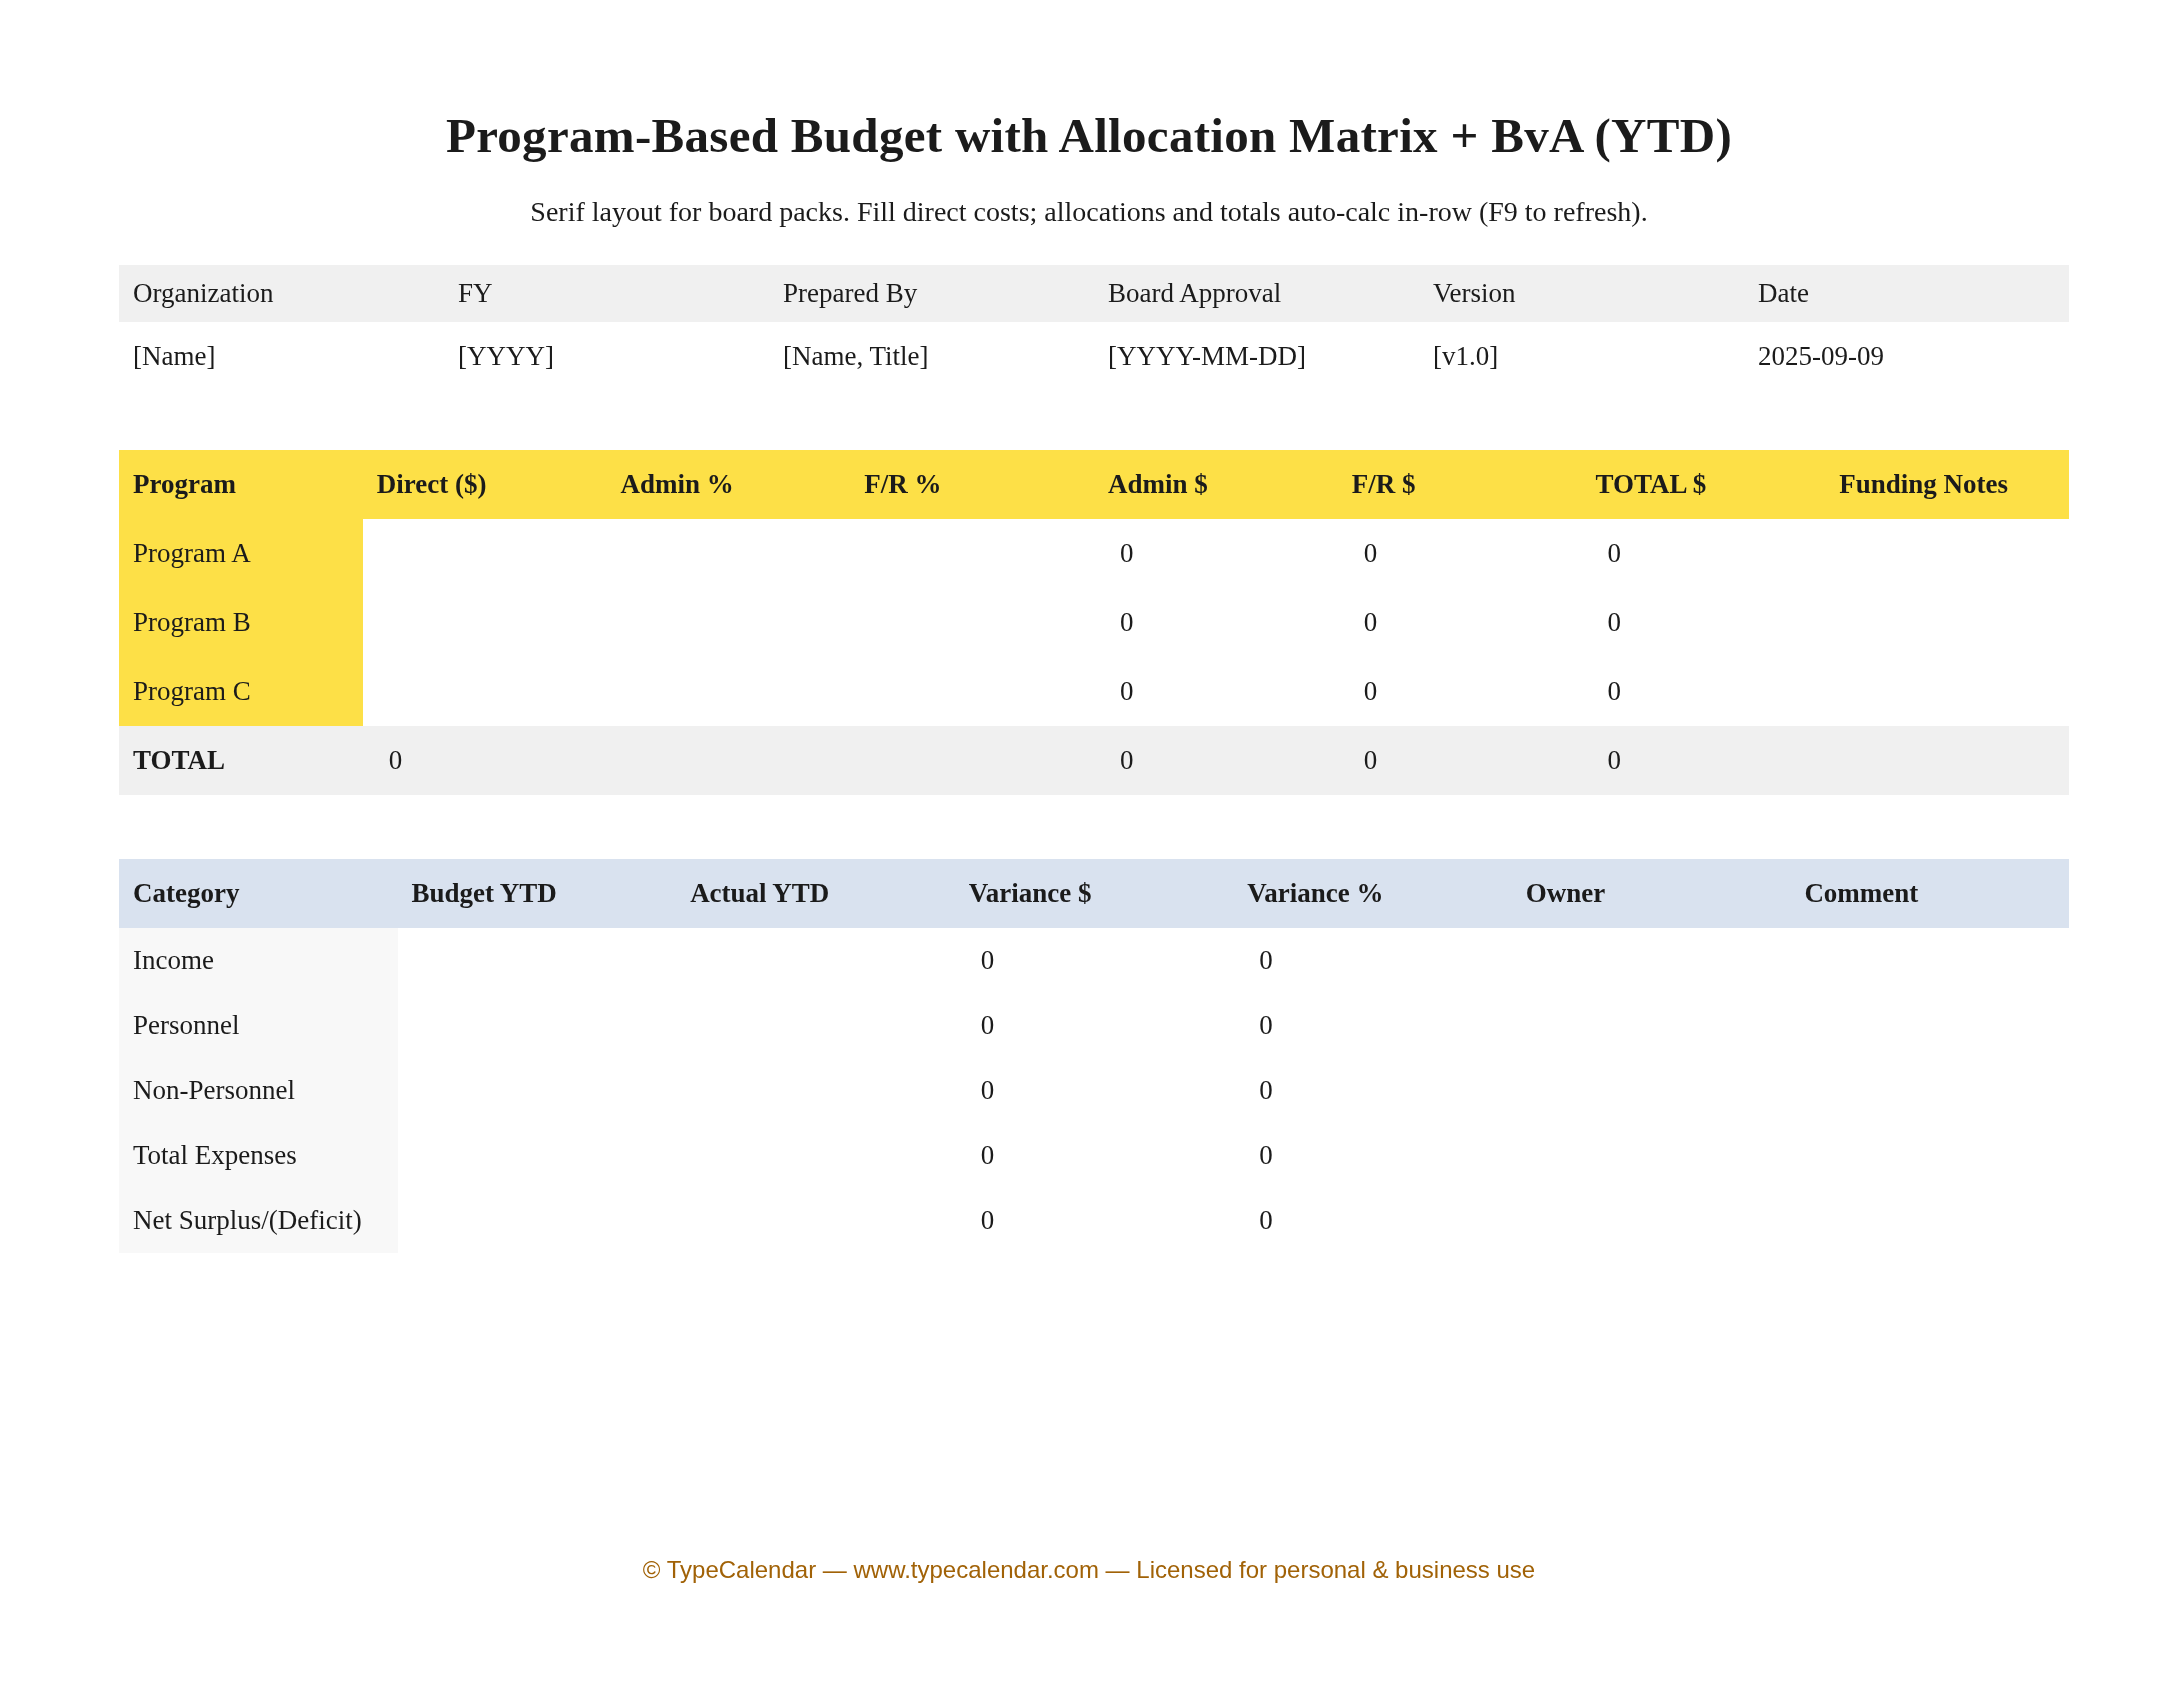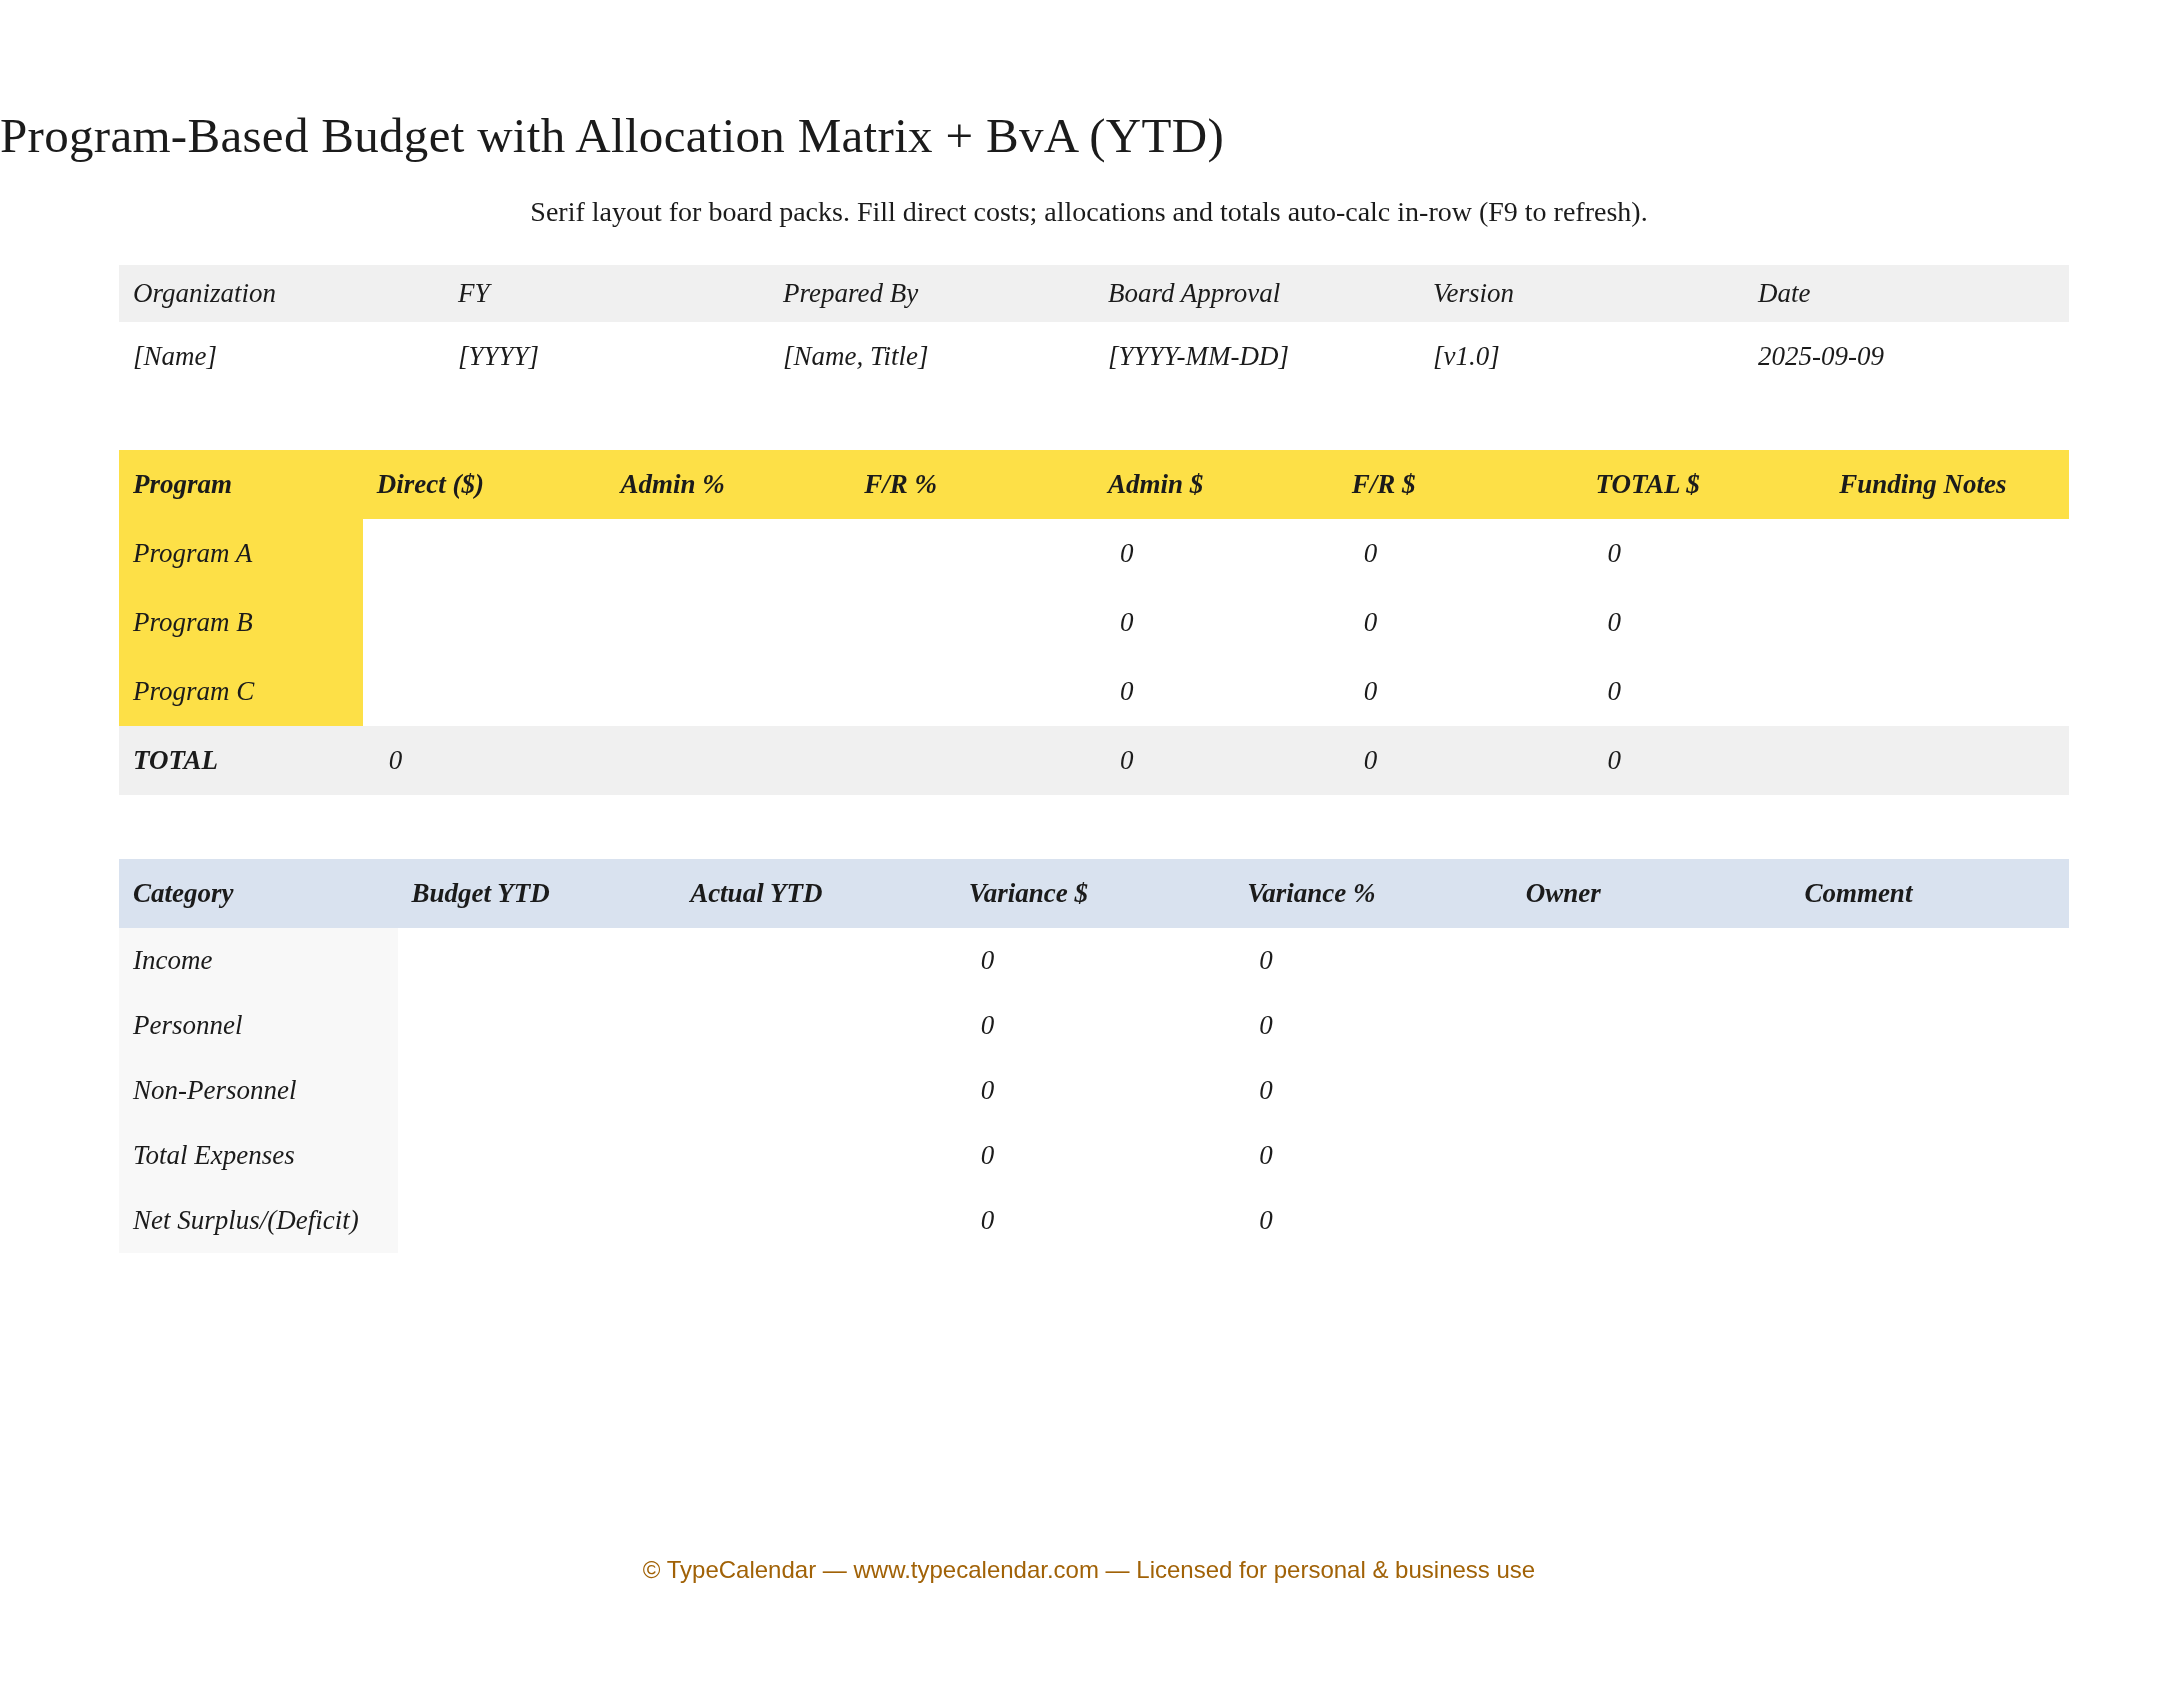--- a/index.html
+++ b/index.html
@@ -4,32 +4,31 @@
 <style>
   html,body { margin:0; padding:0; background:#ffffff; }
   .page {
     position:relative; width:2178px; height:1683px;
     background:#ffffff; color:#1b1b1b;
     font-family:"Liberation Serif", serif;
     overflow:hidden;
   }
   .title {
     position:absolute; top:107px; left:0; width:100%;
-    font-size:49px; font-weight:400;
+    text-align:center; font-size:49px; font-weight:700;
     letter-spacing:0.3px; margin:0;
   }
   .subtitle {
     position:absolute; top:196px; left:0; width:100%;
     text-align:center; font-size:28px; margin:0;
   }
   table {
     position:absolute; left:119px; width:1950px;
     border-collapse:collapse; table-layout:fixed;
     font-size:27px;
-    font-style:italic;
   }
   th, td {
     text-align:left; vertical-align:middle;
     padding:0 6px 0 14px; overflow:hidden; white-space:nowrap;
     font-weight:400;
   }
   .num { padding-left:26px; }
 
   
   .t-info { top:265px; }

